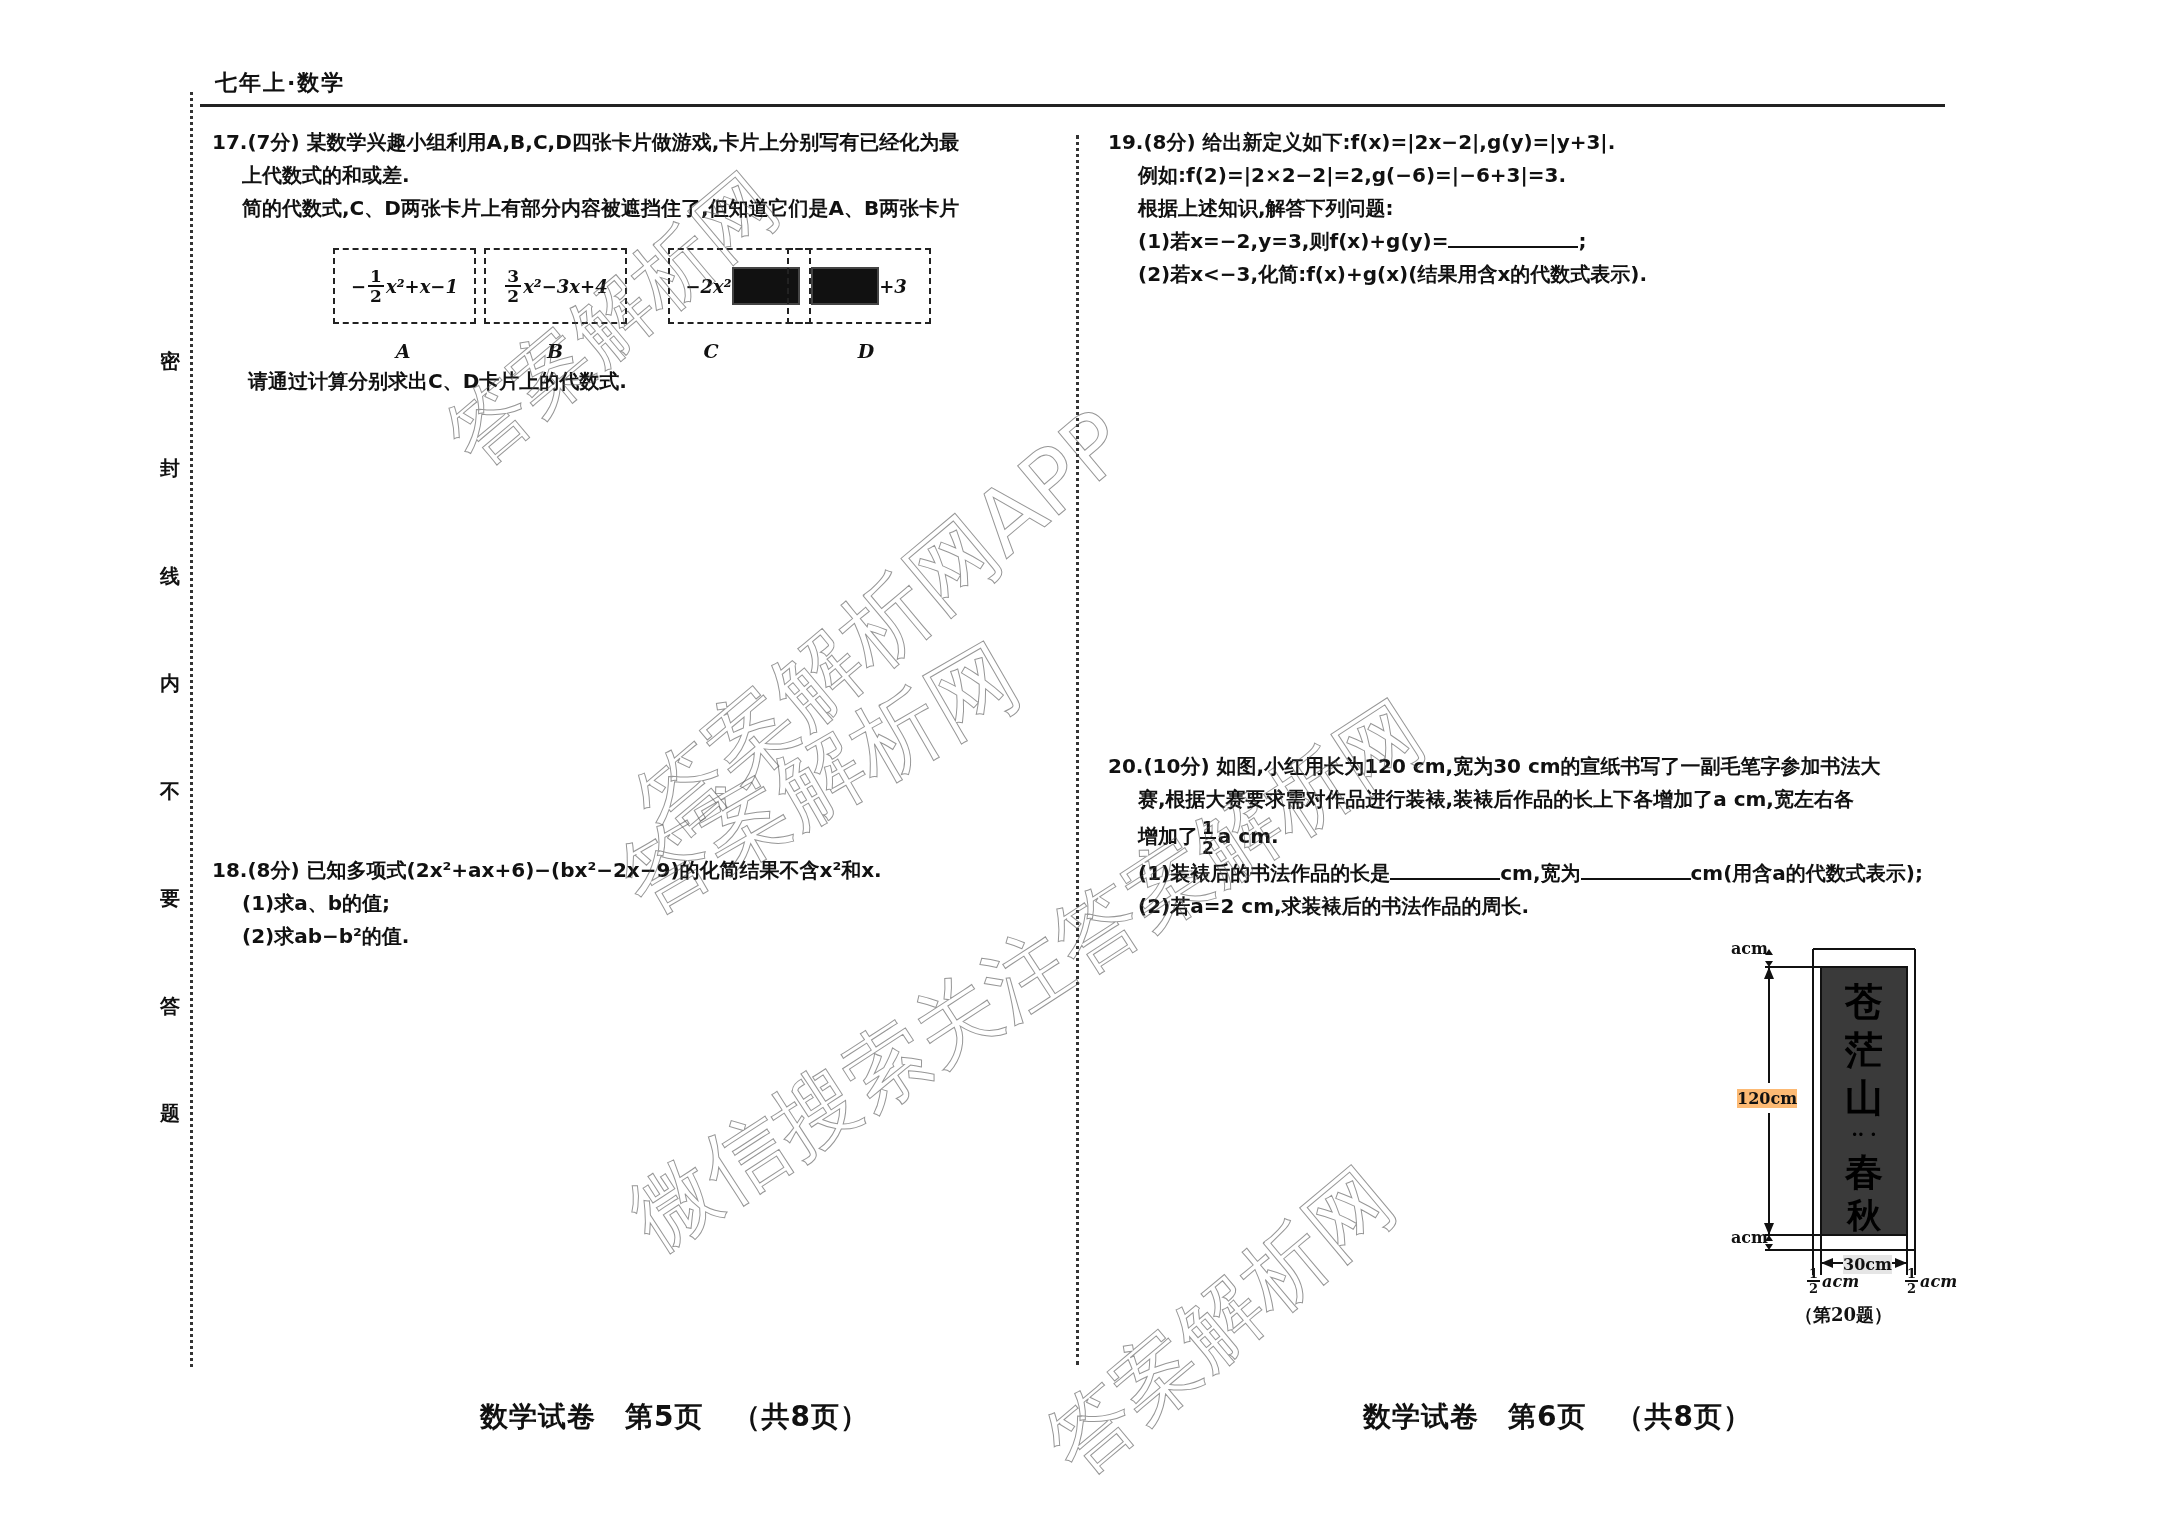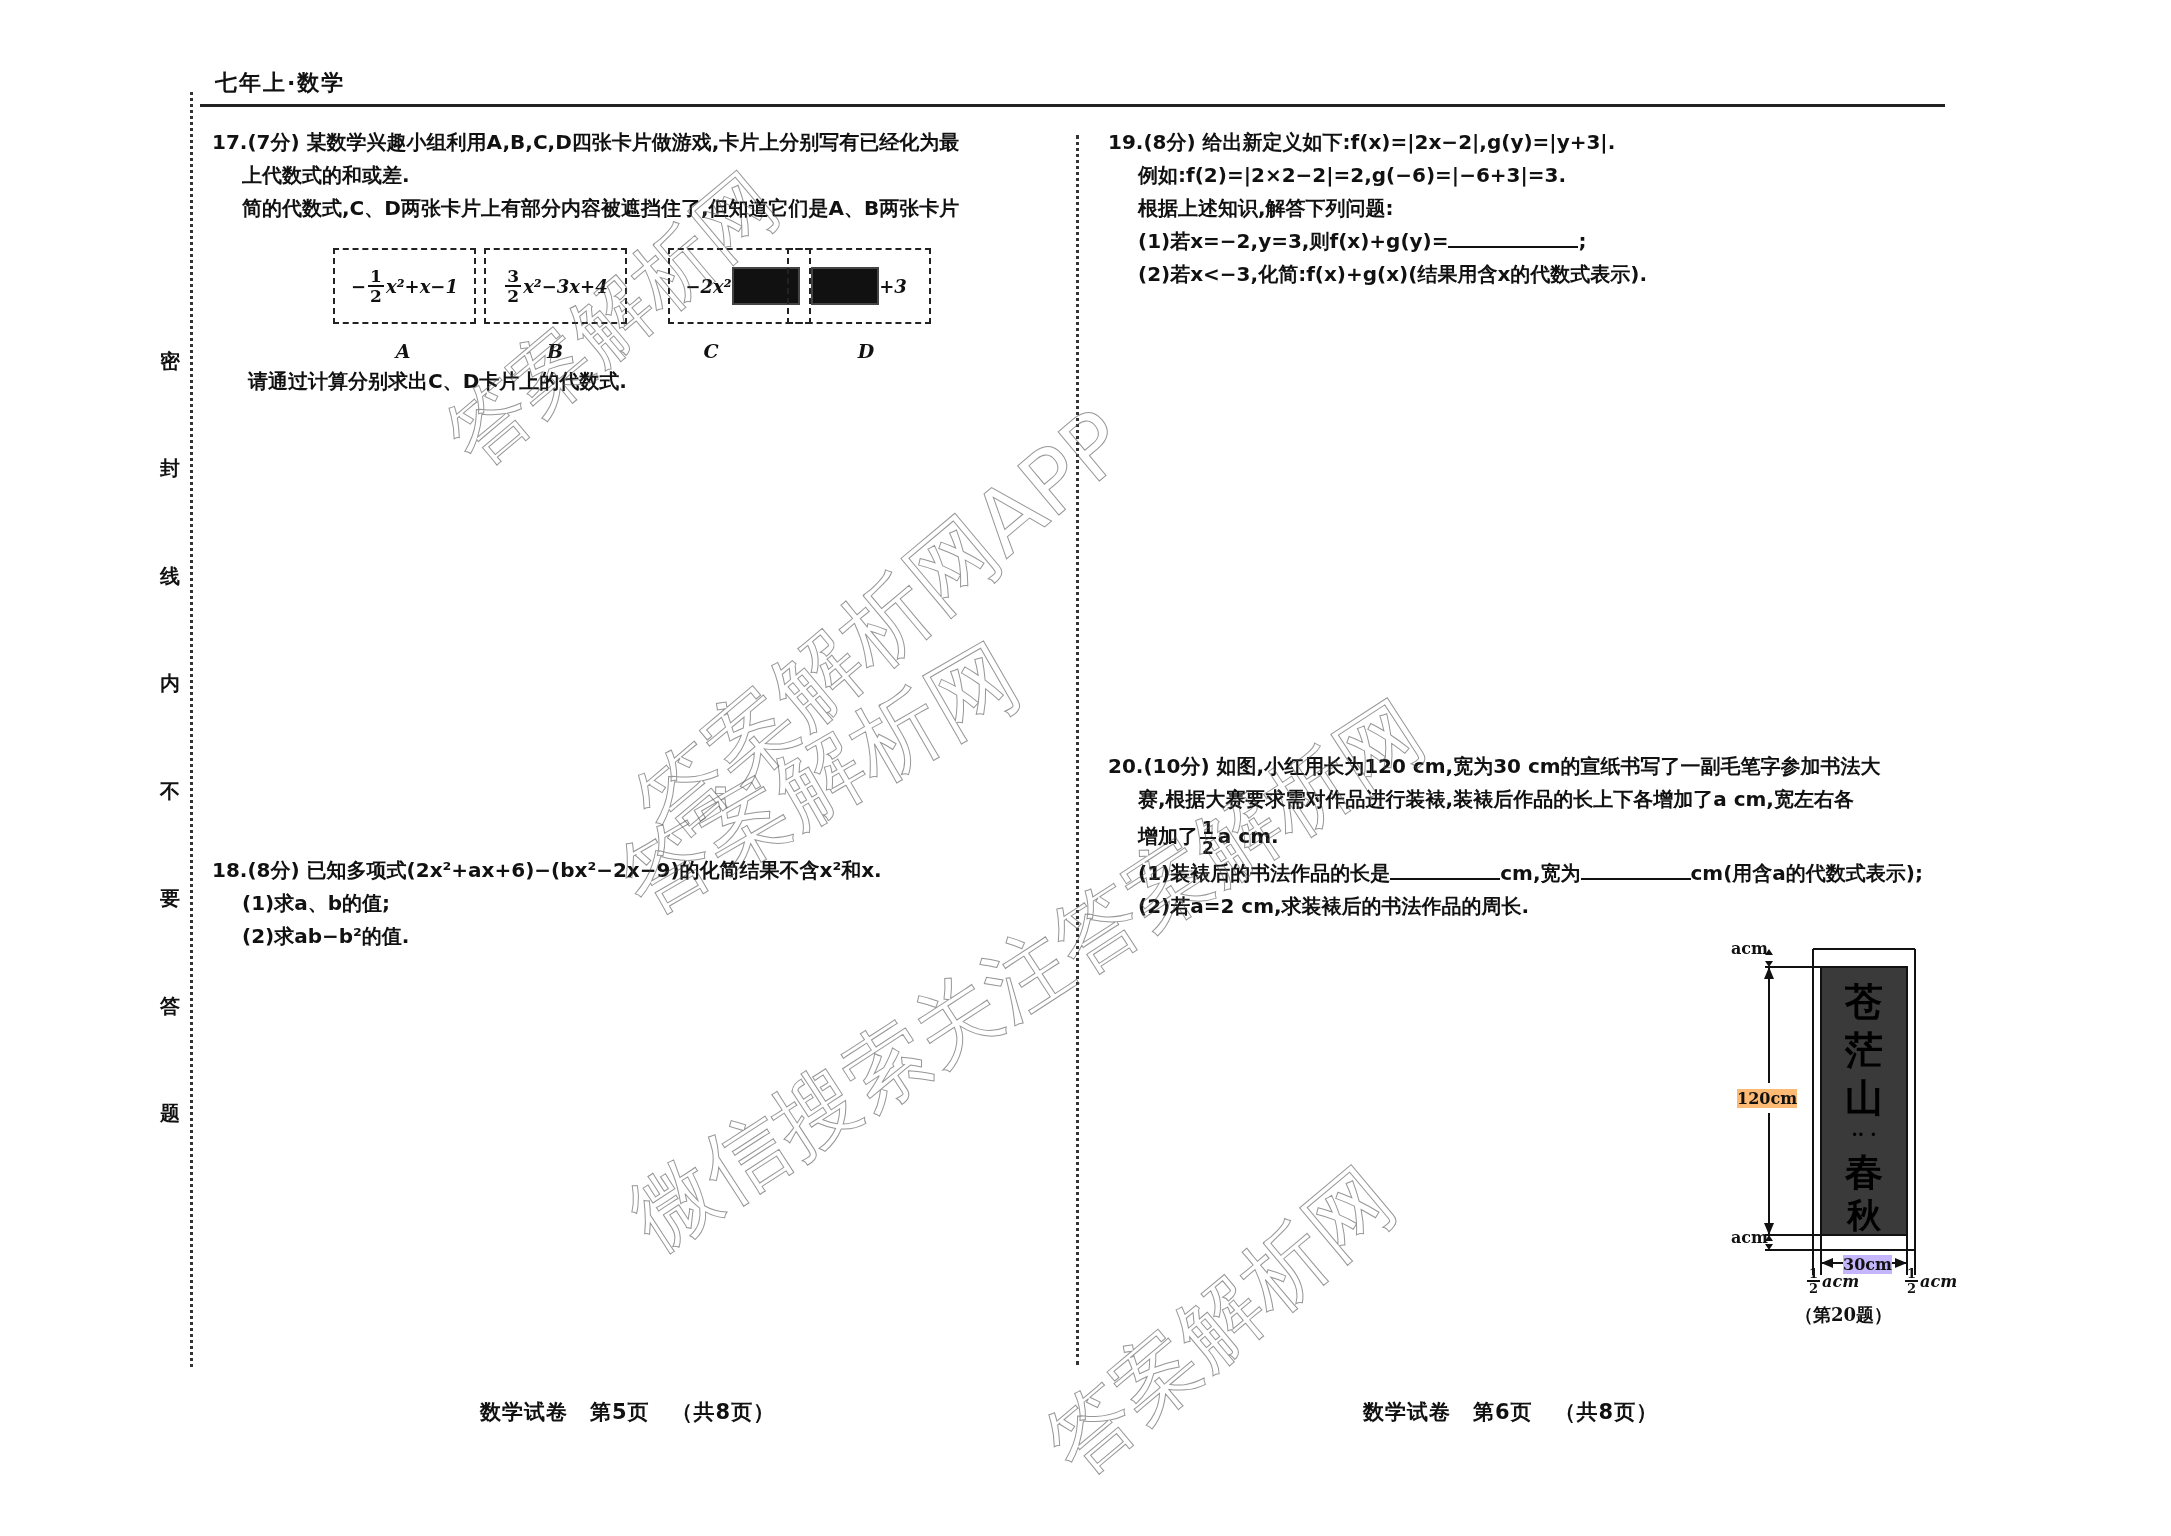--- a/index.html
+++ b/index.html
@@ -13,21 +13,21 @@
   .q { font-size:20px; font-weight:bold; line-height:33px; font-family:"DejaVu Sans", sans-serif; }
   .q .ind { padding-left:30px; display:block; }
   .m { font-family:"DejaVu Serif", serif; font-style:italic; font-weight:bold; }
   .blank { display:inline-block; border-bottom:2px solid #111; height:20px; vertical-align:baseline; }
   .card { border:2.5px dashed #222; height:76px; display:flex; align-items:center; justify-content:center;
           font-family:"DejaVu Serif", serif; font-weight:bold; font-size:18px; box-sizing:border-box; }
   .frac { display:inline-flex; flex-direction:column; align-items:center; vertical-align:middle; font-size:17px; line-height:18px; margin:0 2px; }
   .frac .num { border-bottom:2px solid #111; padding:0 2px; }
   .blk { display:inline-block; width:64px; height:34px; background:#111; border:2px solid #444; vertical-align:middle; }
   .clabel { font-family:"DejaVu Serif", serif; font-style:italic; font-weight:bold; font-size:19px; text-align:center; }
-  .foot { font-size:21px; font-weight:bold; font-family:"DejaVu Sans", sans-serif; letter-spacing:1px; }
+  .foot { font-size:28px; font-weight:bold; font-family:"DejaVu Sans", sans-serif; letter-spacing:1px; }
   .wm { color:rgba(90,90,90,0.55); font-family:"DejaVu Sans", sans-serif; font-weight:normal;
         transform-origin:left center; white-space:nowrap; pointer-events:none;
         -webkit-text-stroke:1px rgba(80,80,80,0.6); color:transparent; }
   .fig-label { font-family:"DejaVu Serif", serif; font-weight:bold; font-size:16px; }
 </style>
 </head>
 <body>
 
 <div class="abs hdr">七年上·数学</div>
 <div class="abs rule"></div>
@@ -141,21 +141,21 @@
     <polygon points="34,290 30,296 38,296" fill="#111"></polygon>
     <polygon points="34,305 30,299 38,299" fill="#111"></polygon>
 
     <line x1="86" y1="318" x2="172" y2="318" stroke="#111" stroke-width="2"></line>
     <polygon points="86,318 98,313 98,323" fill="#111"></polygon>
     <polygon points="172,318 160,313 160,323" fill="#111"></polygon>
   </svg>
   <div class="abs fig-label" style="left:-4px; top:-6px;">acm</div>
   <div class="abs fig-label" style="left:-4px; top:283px;">acm</div>
   <div class="abs fig-label" style="left:2px; top:144px; background:#fdba74;">120cm</div>
-  <div class="abs fig-label" style="left:108px; top:310px; background:#c4b5fd;">30cm</div>
+  <div class="abs fig-label" style="left:108px; top:310px; background:#e5e5e5;">30cm</div>
   <div class="abs fig-label" style="left:70px; top:322px; display:flex; align-items:center;">
     <span class="frac" style="font-size:13px; line-height:13px;">
         <span class="num">1</span>
         <span>2</span>
       </span>
       <span class="m">acm</span>
   </div>
   <div class="abs fig-label" style="left:168px; top:322px; display:flex; align-items:center;">
     <span class="frac" style="font-size:13px; line-height:13px;">
         <span class="num">1</span>

